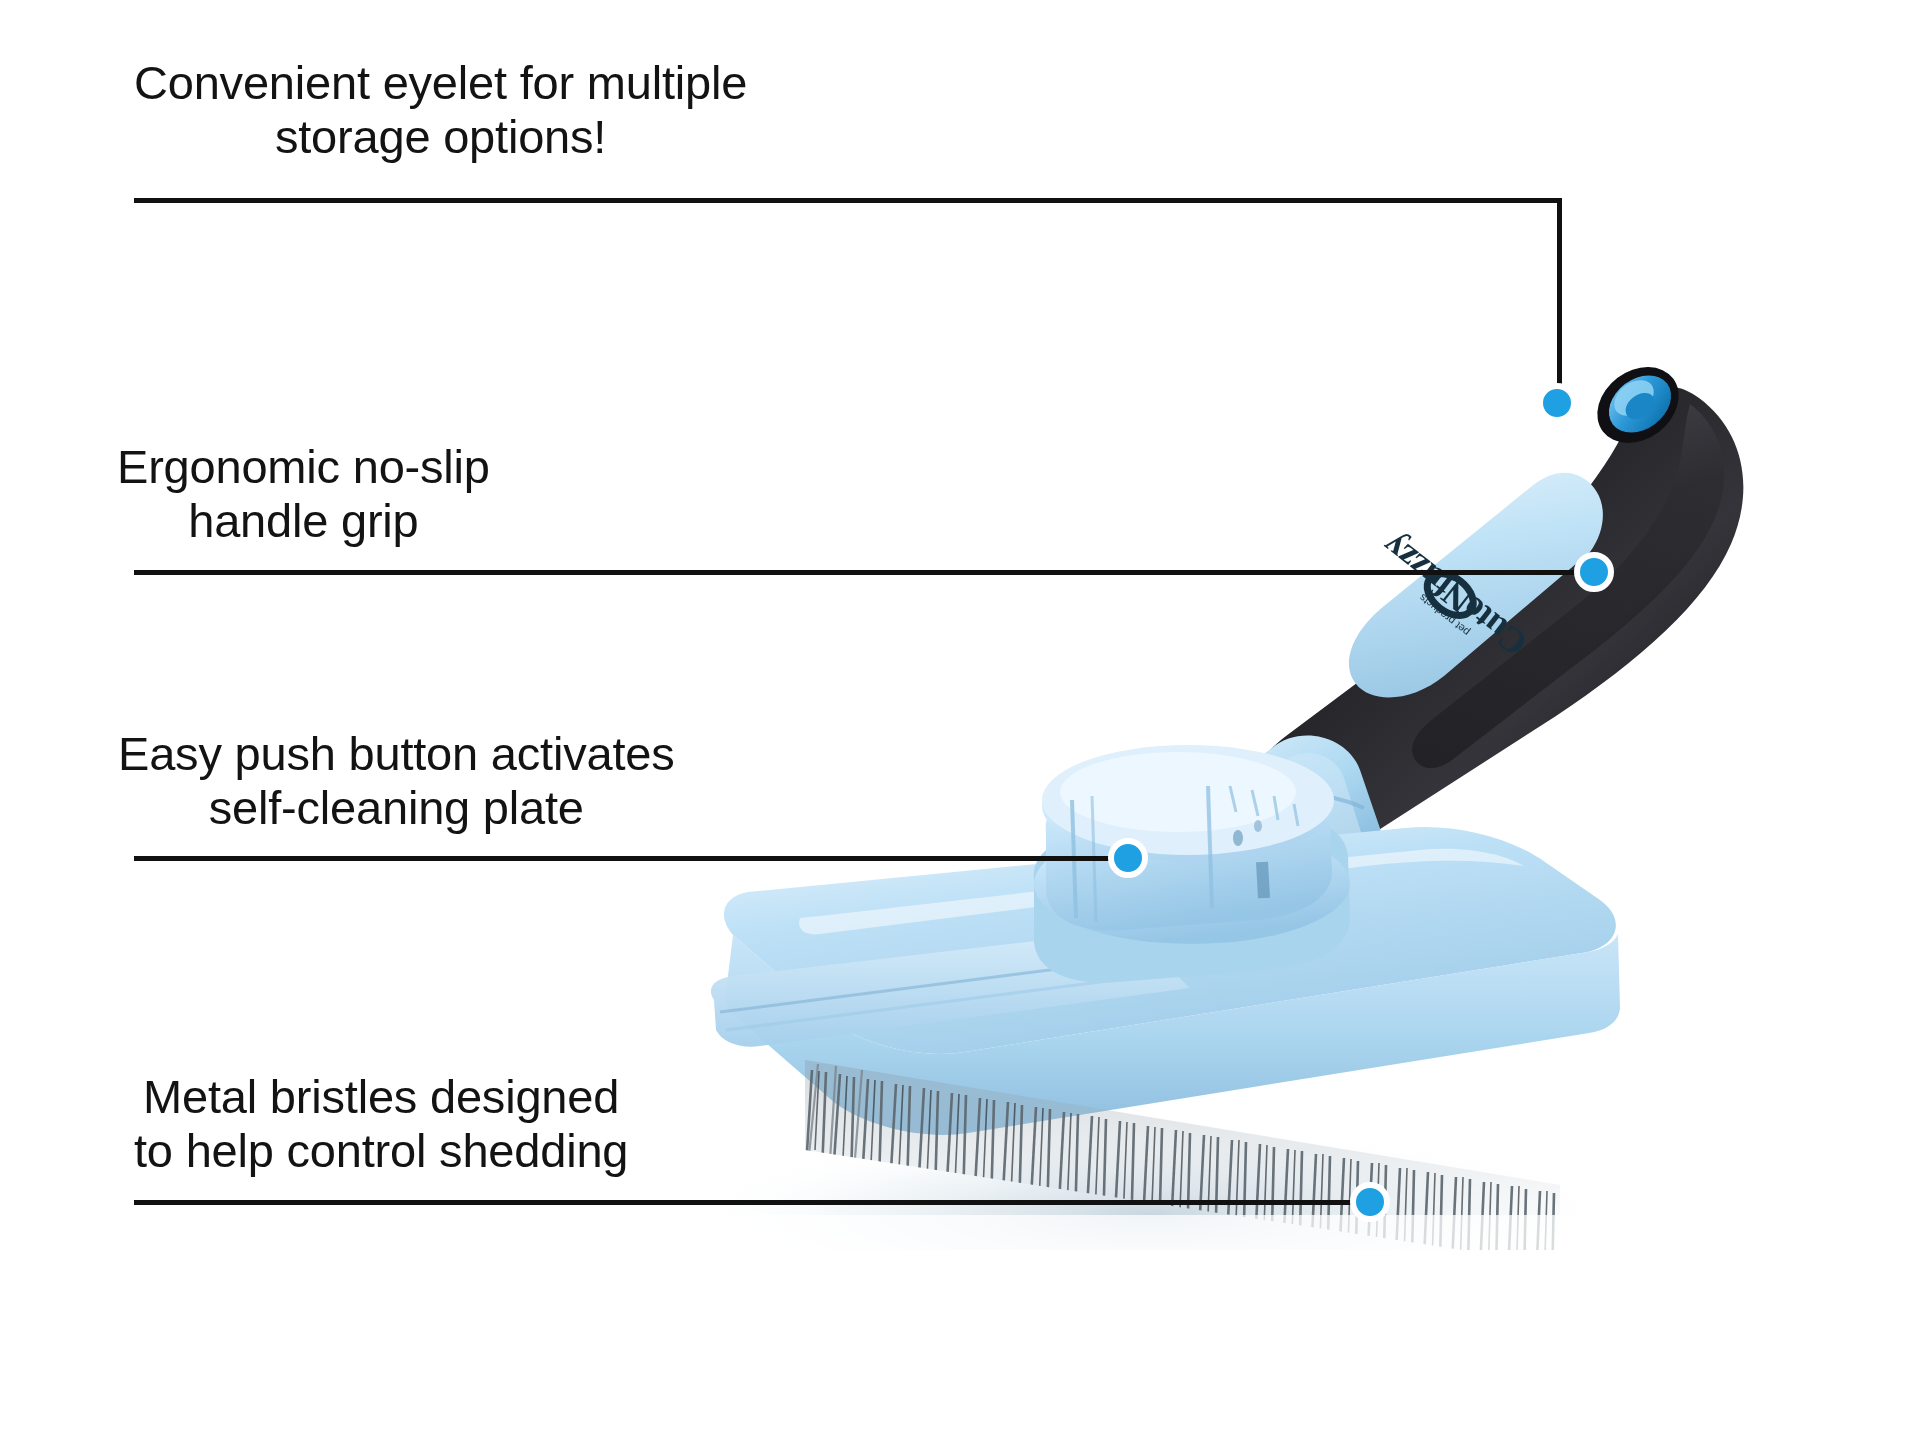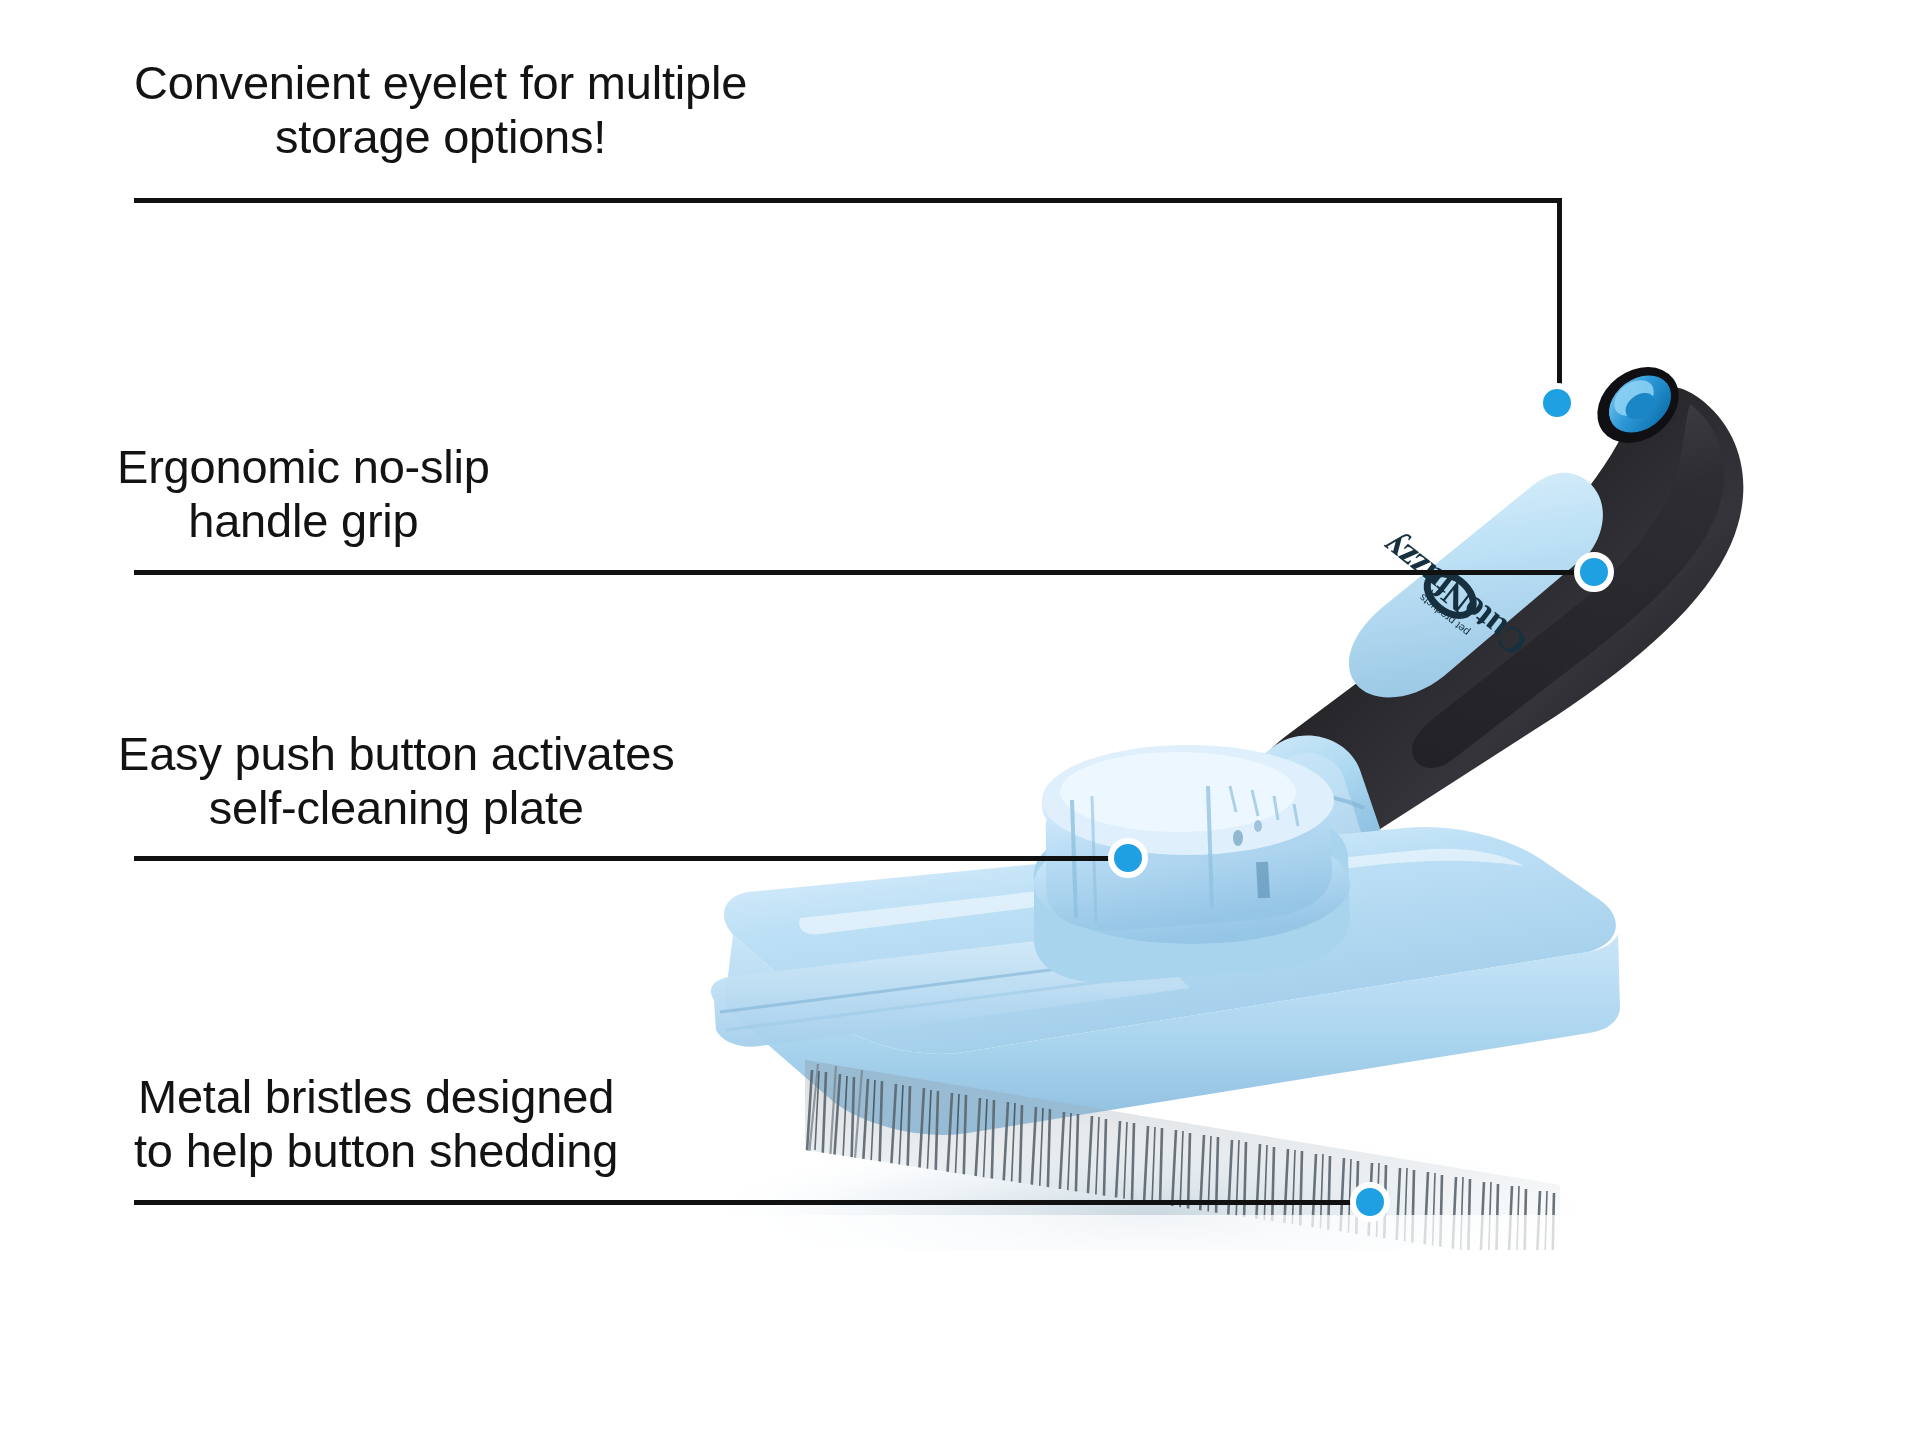--- a/index.html
+++ b/index.html
@@ -354,18 +354,18 @@
 
   <div class="callout" style="left:118px;top:727px;">
     <div class="ctext">Easy push button activates
 self-cleaning plate</div>
   </div>
   <div class="rule" style="left:134px;top:856px;width:984px;"></div>
   <div class="dot" style="left:1108px;top:838px;"></div>
 
   <div class="callout" style="left:134px;top:1070px;">
     <div class="ctext">Metal bristles designed
-to help button shedding</div>
+to help control shedding</div>
   </div>
   <div class="rule" style="left:134px;top:1200px;width:1226px;"></div>
   <div class="dot" style="left:1350px;top:1182px;"></div>
 
 </div>
 
 </body></html>

